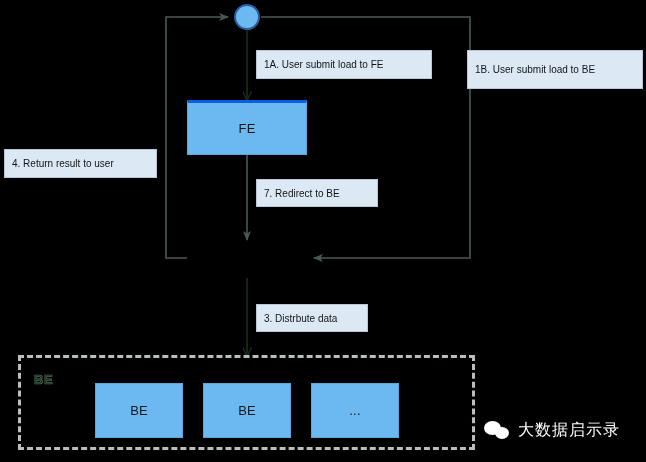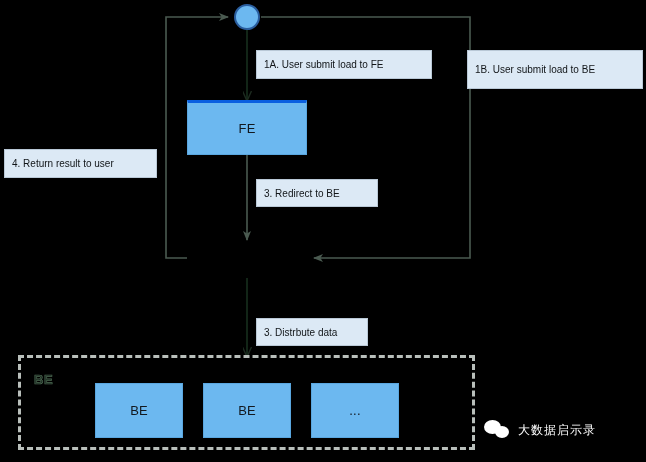--- a/index.html
+++ b/index.html
@@ -85,21 +85,21 @@
 
   
   .watermark {
     position: absolute;
     display: flex;
     align-items: center;
     gap: 8px;
   }
   .wm-text {
     color: #ffffff;
-    font-size: 12px;
+    font-size: 16px;
     letter-spacing: 1px;
     white-space: nowrap;
   }
   .wm-logo {
     position: relative;
     width: 26px;
     height: 20px;
   }
   .wm-logo .bub {
     position: absolute;
@@ -157,24 +157,24 @@
 
   <div class="edge-label" style="left:256px; top:50px; width:176px; height:29px;">
     <span>1A. User submit load to FE</span>
   </div>
 
   <div class="edge-label" style="left:467px; top:50px; width:176px; height:39px;">
     <span>1B. User submit load to BE</span>
   </div>
 
   <div class="edge-label" style="left:256px; top:179px; width:122px; height:28px;">
-    <span>3. Redirect to BE</span>
+    <span>7. Redirect to BE</span>
   </div>
 
-  <div class="edge-label" style="left:256px; top:318px; width:112px; height:28px;">
+  <div class="edge-label" style="left:256px; top:304px; width:112px; height:28px;">
     <span>3. Distrbute data</span>
   </div>
 
   <div class="edge-label" style="left:4px; top:113px; width:153px; height:29px;margin-top:36px;">
     <span>4. Return result to user</span>
   </div>
 
   <div class="watermark" style="left:484px; top:420px;">
     <span class="wm-logo">
       <span class="bub bub-a"></span>

